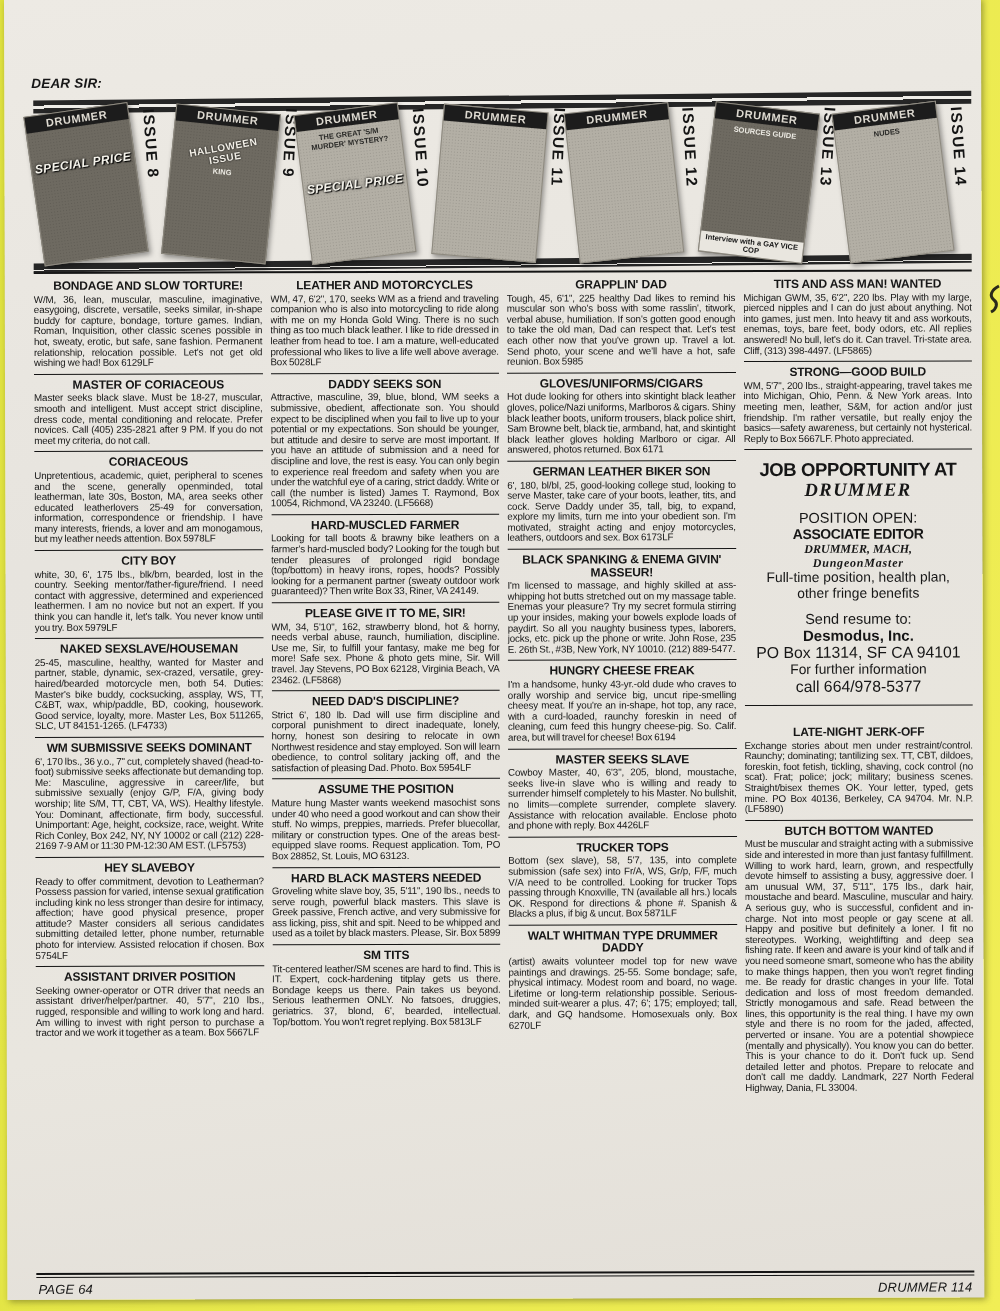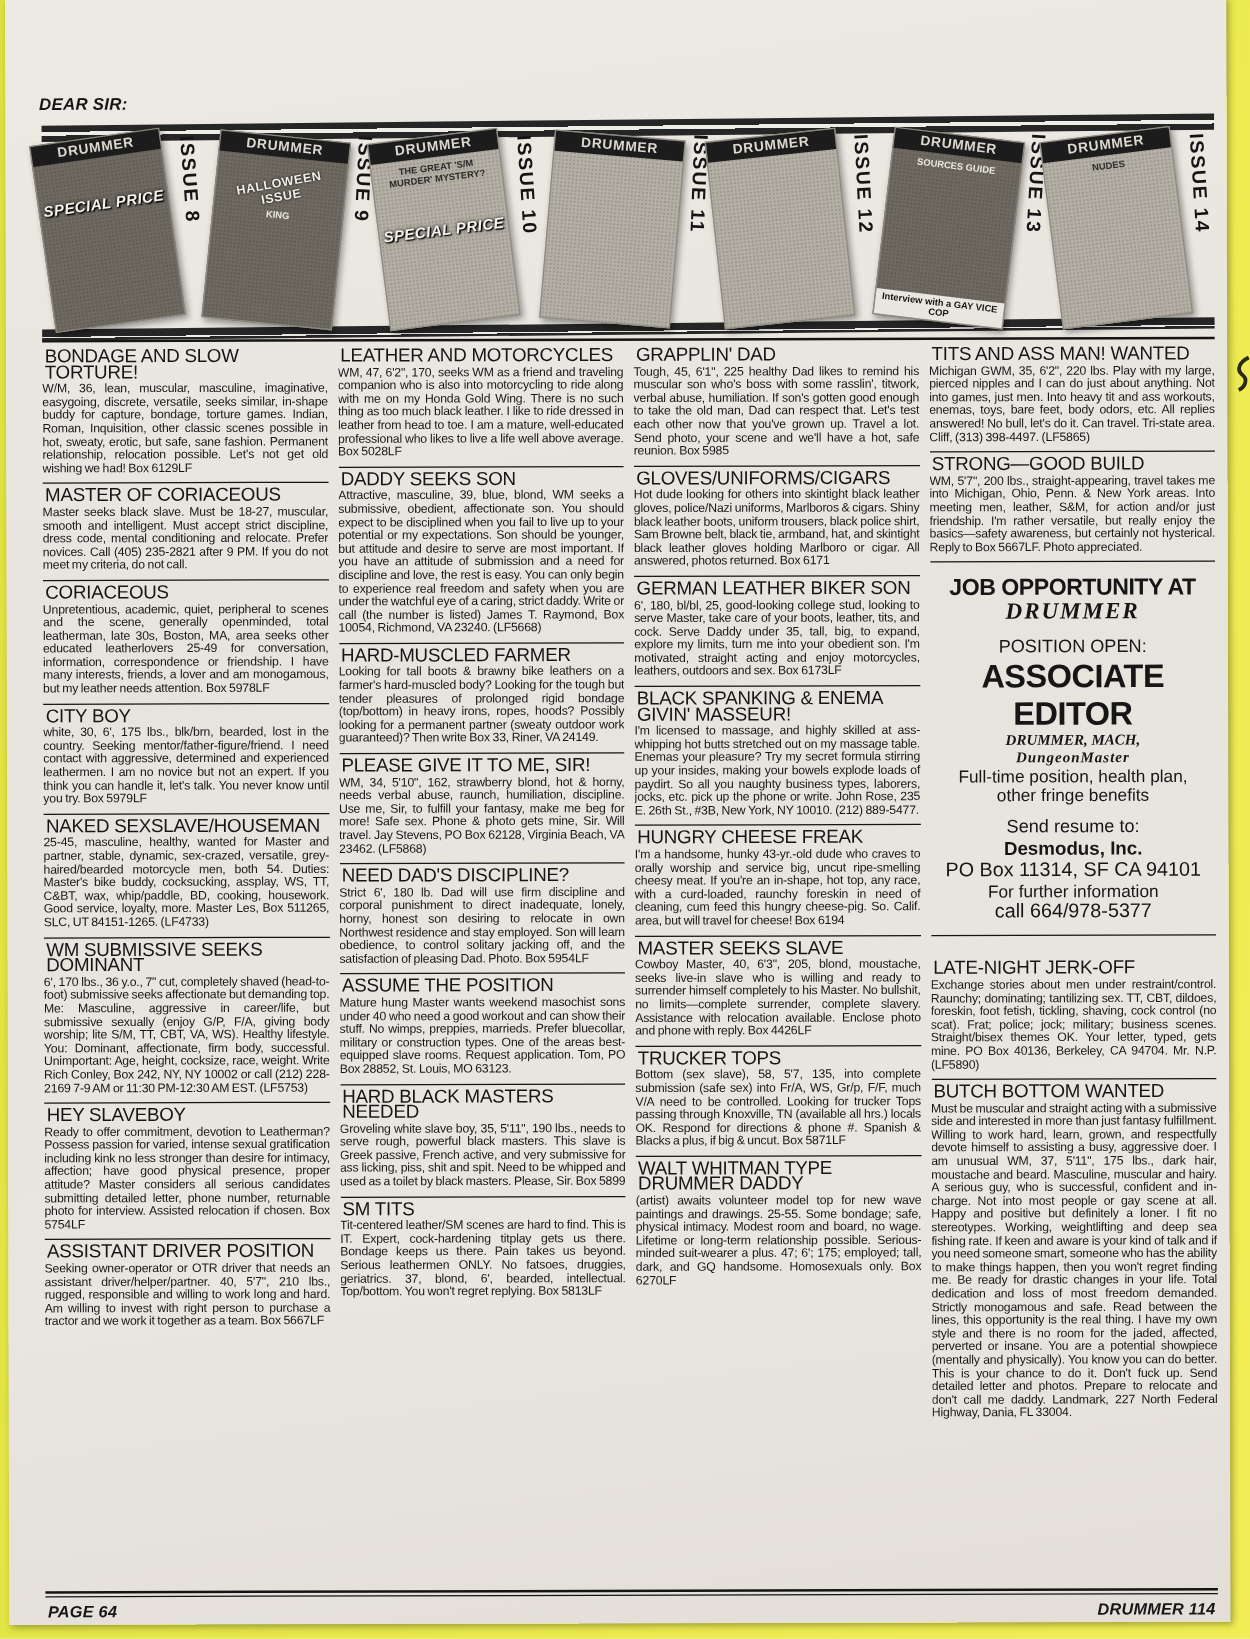--- a/index.html
+++ b/index.html
@@ -40,41 +40,41 @@
   .cap-band{margin-top:auto;background:#e9e6df;color:#141414;font-size:7.5px;font-weight:700;
     text-align:center;padding:2px 1px;line-height:8px;}
   .issue-label{writing-mode:vertical-rl;font-weight:700;font-size:15.5px;letter-spacing:1.5px;
     color:#141414;flex:none;height:150px;display:flex;align-items:center;white-space:nowrap;}
   
   .cols{display:flex;gap:8px;height:997px;overflow:hidden;
     border-top:2px solid #141414;margin-top:3px;padding-top:2px;}
   .col{flex:1 1 0;min-width:0;overflow:hidden;}
   .ad{border-bottom:1.6px solid #141414;padding-bottom:3px;margin-bottom:2px;}
   .ad.last{border-bottom:none;}
-  .ad h3{margin:4px 2px 2px;font-size:15px;line-height:12.6px;
-    font-weight:400;letter-spacing:-.2px;}
+  .ad h3{margin:4px 2px 2px;font-size:12px;line-height:12.6px;text-align:center;
+    font-weight:700;letter-spacing:-.2px;}
   .ad p{margin:0 0 2px;font-size:9.8px;line-height:10.6px;text-align:justify;
     letter-spacing:-.14px;word-spacing:-.5px;}
   
   .job{text-align:center;border-bottom:1.6px solid #141414;margin-bottom:20px;padding:7px 0 9px;}
   .job div{line-height:1.14;}
   .jl-t1{font-size:18.5px;font-weight:700;letter-spacing:-.4px;}
   .jl-drummer{font-size:18.5px;font-weight:700;font-style:italic;font-family:"Liberation Serif",serif;letter-spacing:1.5px;}
   .jl-sub{font-size:14.5px;margin-top:9px;}
-  .jl-t2{font-size:26px;font-weight:700;letter-spacing:-.4px;}
+  .jl-t2{font-size:14px;font-weight:700;letter-spacing:-.4px;}
   .jl-mach{font-size:12px;font-weight:700;font-style:italic;font-family:"Liberation Serif",serif;}
   .jl-dm{font-size:12px;font-weight:700;font-family:"Liberation Serif",serif;letter-spacing:.8px;font-style:italic;}
   .jl-body{font-size:13.8px;}
   .jl-bold{font-size:15px;font-weight:700;}
   .jl-addr{font-size:15.8px;}
   
   .footer-rules{border-top:2.6px solid #141414;margin-top:0;}
   .footer-rules::after{content:"";display:block;border-top:1px solid #141414;margin-top:2px;}
   .footer{display:flex;justify-content:space-between;padding:4px 2px 0;}
-  .footer span{font-size:13px;font-style:italic;font-weight:700;letter-spacing:.2px;}
+  .footer span{font-size:13px;font-style:italic;font-weight:400;letter-spacing:.2px;}
   .artifact{position:absolute;right:-1px;top:284px;z-index:5;}
 </style>
 </head>
 <body>
 
 <div class="page">
   <div class="salutation">DEAR SIR:</div>
 
   <div class="banner">
     <div class="stripe top"></div>

